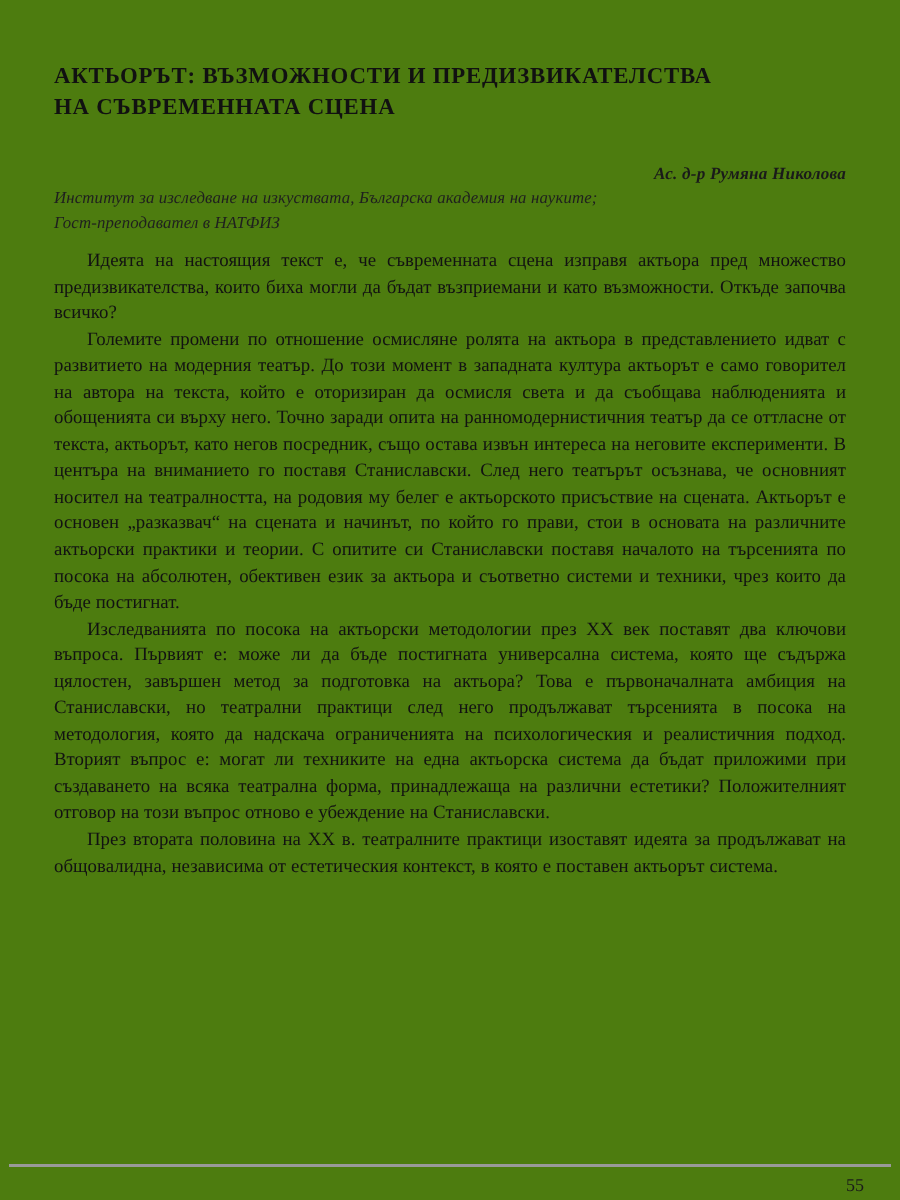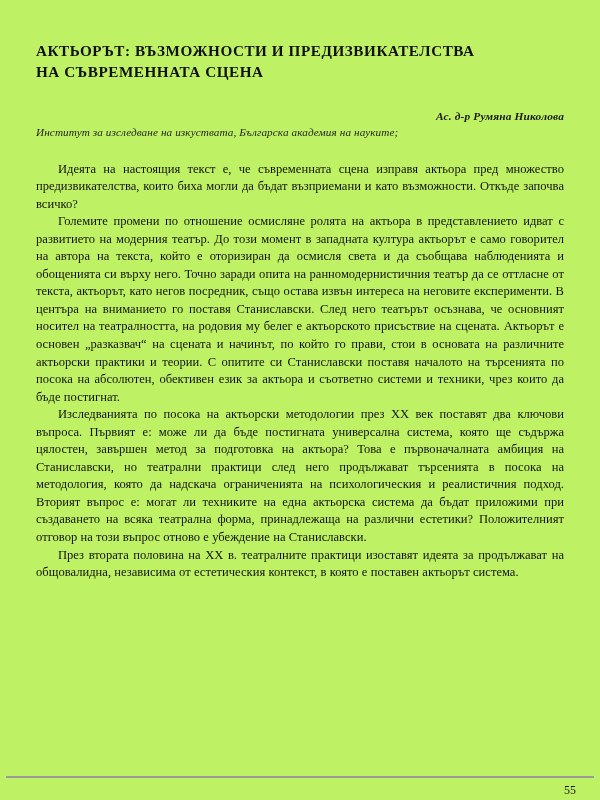--- a/index.html
+++ b/index.html
@@ -15,21 +15,21 @@
     color: #111111;
     overflow: hidden;
   }
 
   .page {
     position: relative;
     width: 600px;
     height: 800px;
     box-sizing: border-box;
     padding: 0;
-    background: #bef264;
+    background: #4d7c0f;
   }
 
   .content {
     position: absolute;
     left: 36px;
     top: 40px;
     width: 528px;
   }
 
   
@@ -62,21 +62,21 @@
   .byline-affil {
     font-size: 11.2px;
     font-style: italic;
     line-height: 16.5px;
     letter-spacing: 0.1px;
     color: #1f1f1f;
   }
 
   
   .body-text {
-    margin-top: 20px;
+    margin-top: 8px;
     font-size: 12.55px;
     line-height: 17.55px;
     text-align: justify;
     text-justify: inter-word;
     color: #121212;
     letter-spacing: 0.02px;
     word-spacing: 0.1px;
   }
   .body-text p {
     margin: 0;
@@ -109,20 +109,21 @@
 <div class="page">
 
   <div class="content">
 
     <h1 class="article-title">АКТЬОРЪТ: ВЪЗМОЖНОСТИ И ПРЕДИЗВИКАТЕЛСТВА
 НА СЪВРЕМЕННАТА СЦЕНА</h1>
 
     <div class="byline">
       <div class="byline-author">Ас. д-р Румяна Николова</div>
       <div class="byline-affil">Институт за изследване на изкуствата, Българска академия на науките;</div>
+      <div class="byline-affil">Гост-преподавател в НАТФИЗ</div>
     </div>
 
     <div class="body-text">
       <p>Идеята на настоящия текст е, че съвременната сцена изправя актьора пред множество предизвикателства, които биха могли да бъдат възприемани и като възможности. Откъде започва всичко?</p>
       <p>Големите промени по отношение осмисляне ролята на актьора в представлението идват с развитието на модерния театър. До този момент в западната култура актьорът е само говорител на автора на текста, който е оторизиран да осмисля света и да съобщава наблюденията и обощенията си върху него. Точно заради опита на рaнномодернистичния театър да се оттласне от текста, актьорът, като негов посредник, също остава извън интереса на неговите експерименти. В центъра на вниманието го поставя Станиславски. След него театърът осъзнава, че основният носител на театралността, на родовия му белег е актьорското присъствие на сцената. Актьорът е основен „разказвач“ на сцената и начинът, по който го прави, стои в основата на  различните актьорски практики и теории. С опитите си Станиславски поставя началото на търсенията по посока на абсолютен, обективен език за актьора и съответно системи и техники, чрез които да бъде постигнат.</p>
       <p>Изследванията по посока  на актьорски методологии през XX век поставят два ключови въпроса. Първият е: може ли да бъде постигната универсална система, която ще съдържа цялостен, завършен метод за подготовка на актьора? Това е първоначалната амбиция на Станиславски, но театрални практици след него продължават търсенията в посока на методология, която да надскача ограниченията на психологическия и реалистичния подход. Вторият въпрос е: могат ли техниките на една актьорска система да бъдат приложими при създаването на всяка театрална форма, принадлежаща на различни естетики? Положителният отговор на този въпрос отново е убеждение на Станиславски.</p>
       <p>През втората половина на XX в. театралните практици изоставят идеята за продължават на общовалидна, независима от естетическия контекст, в която е поставен актьорът система.</p>
     </div>
 
   </div>

